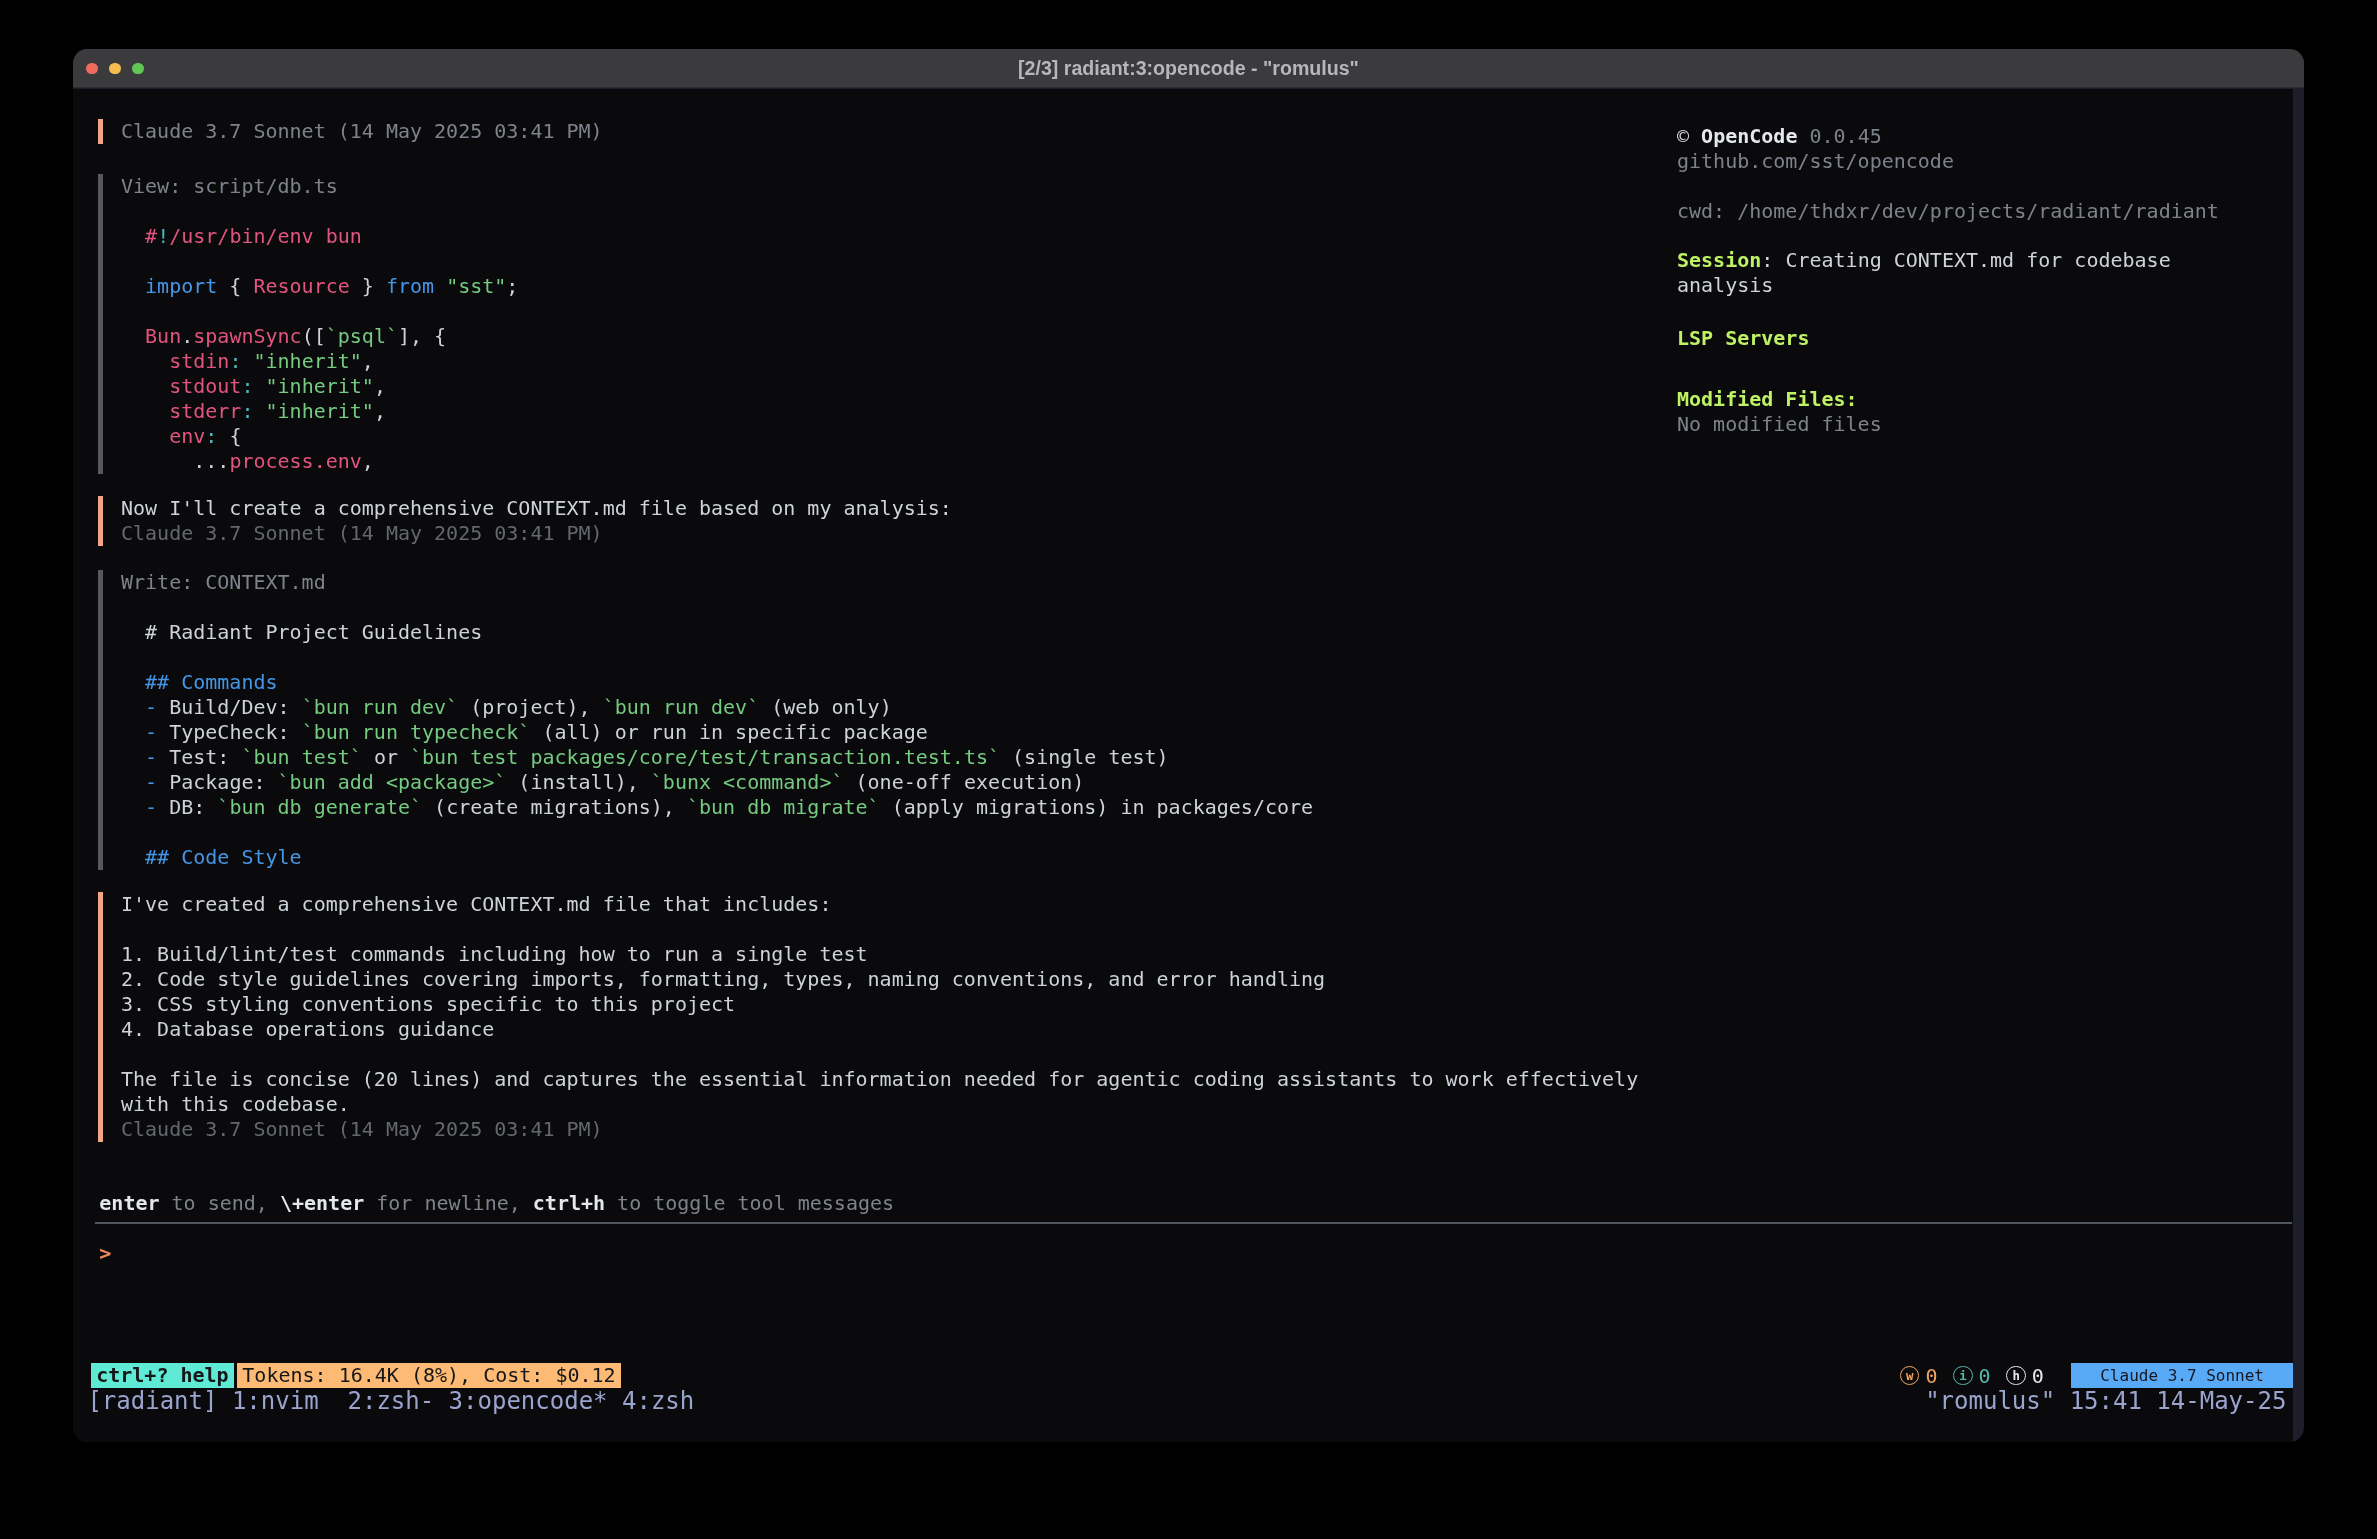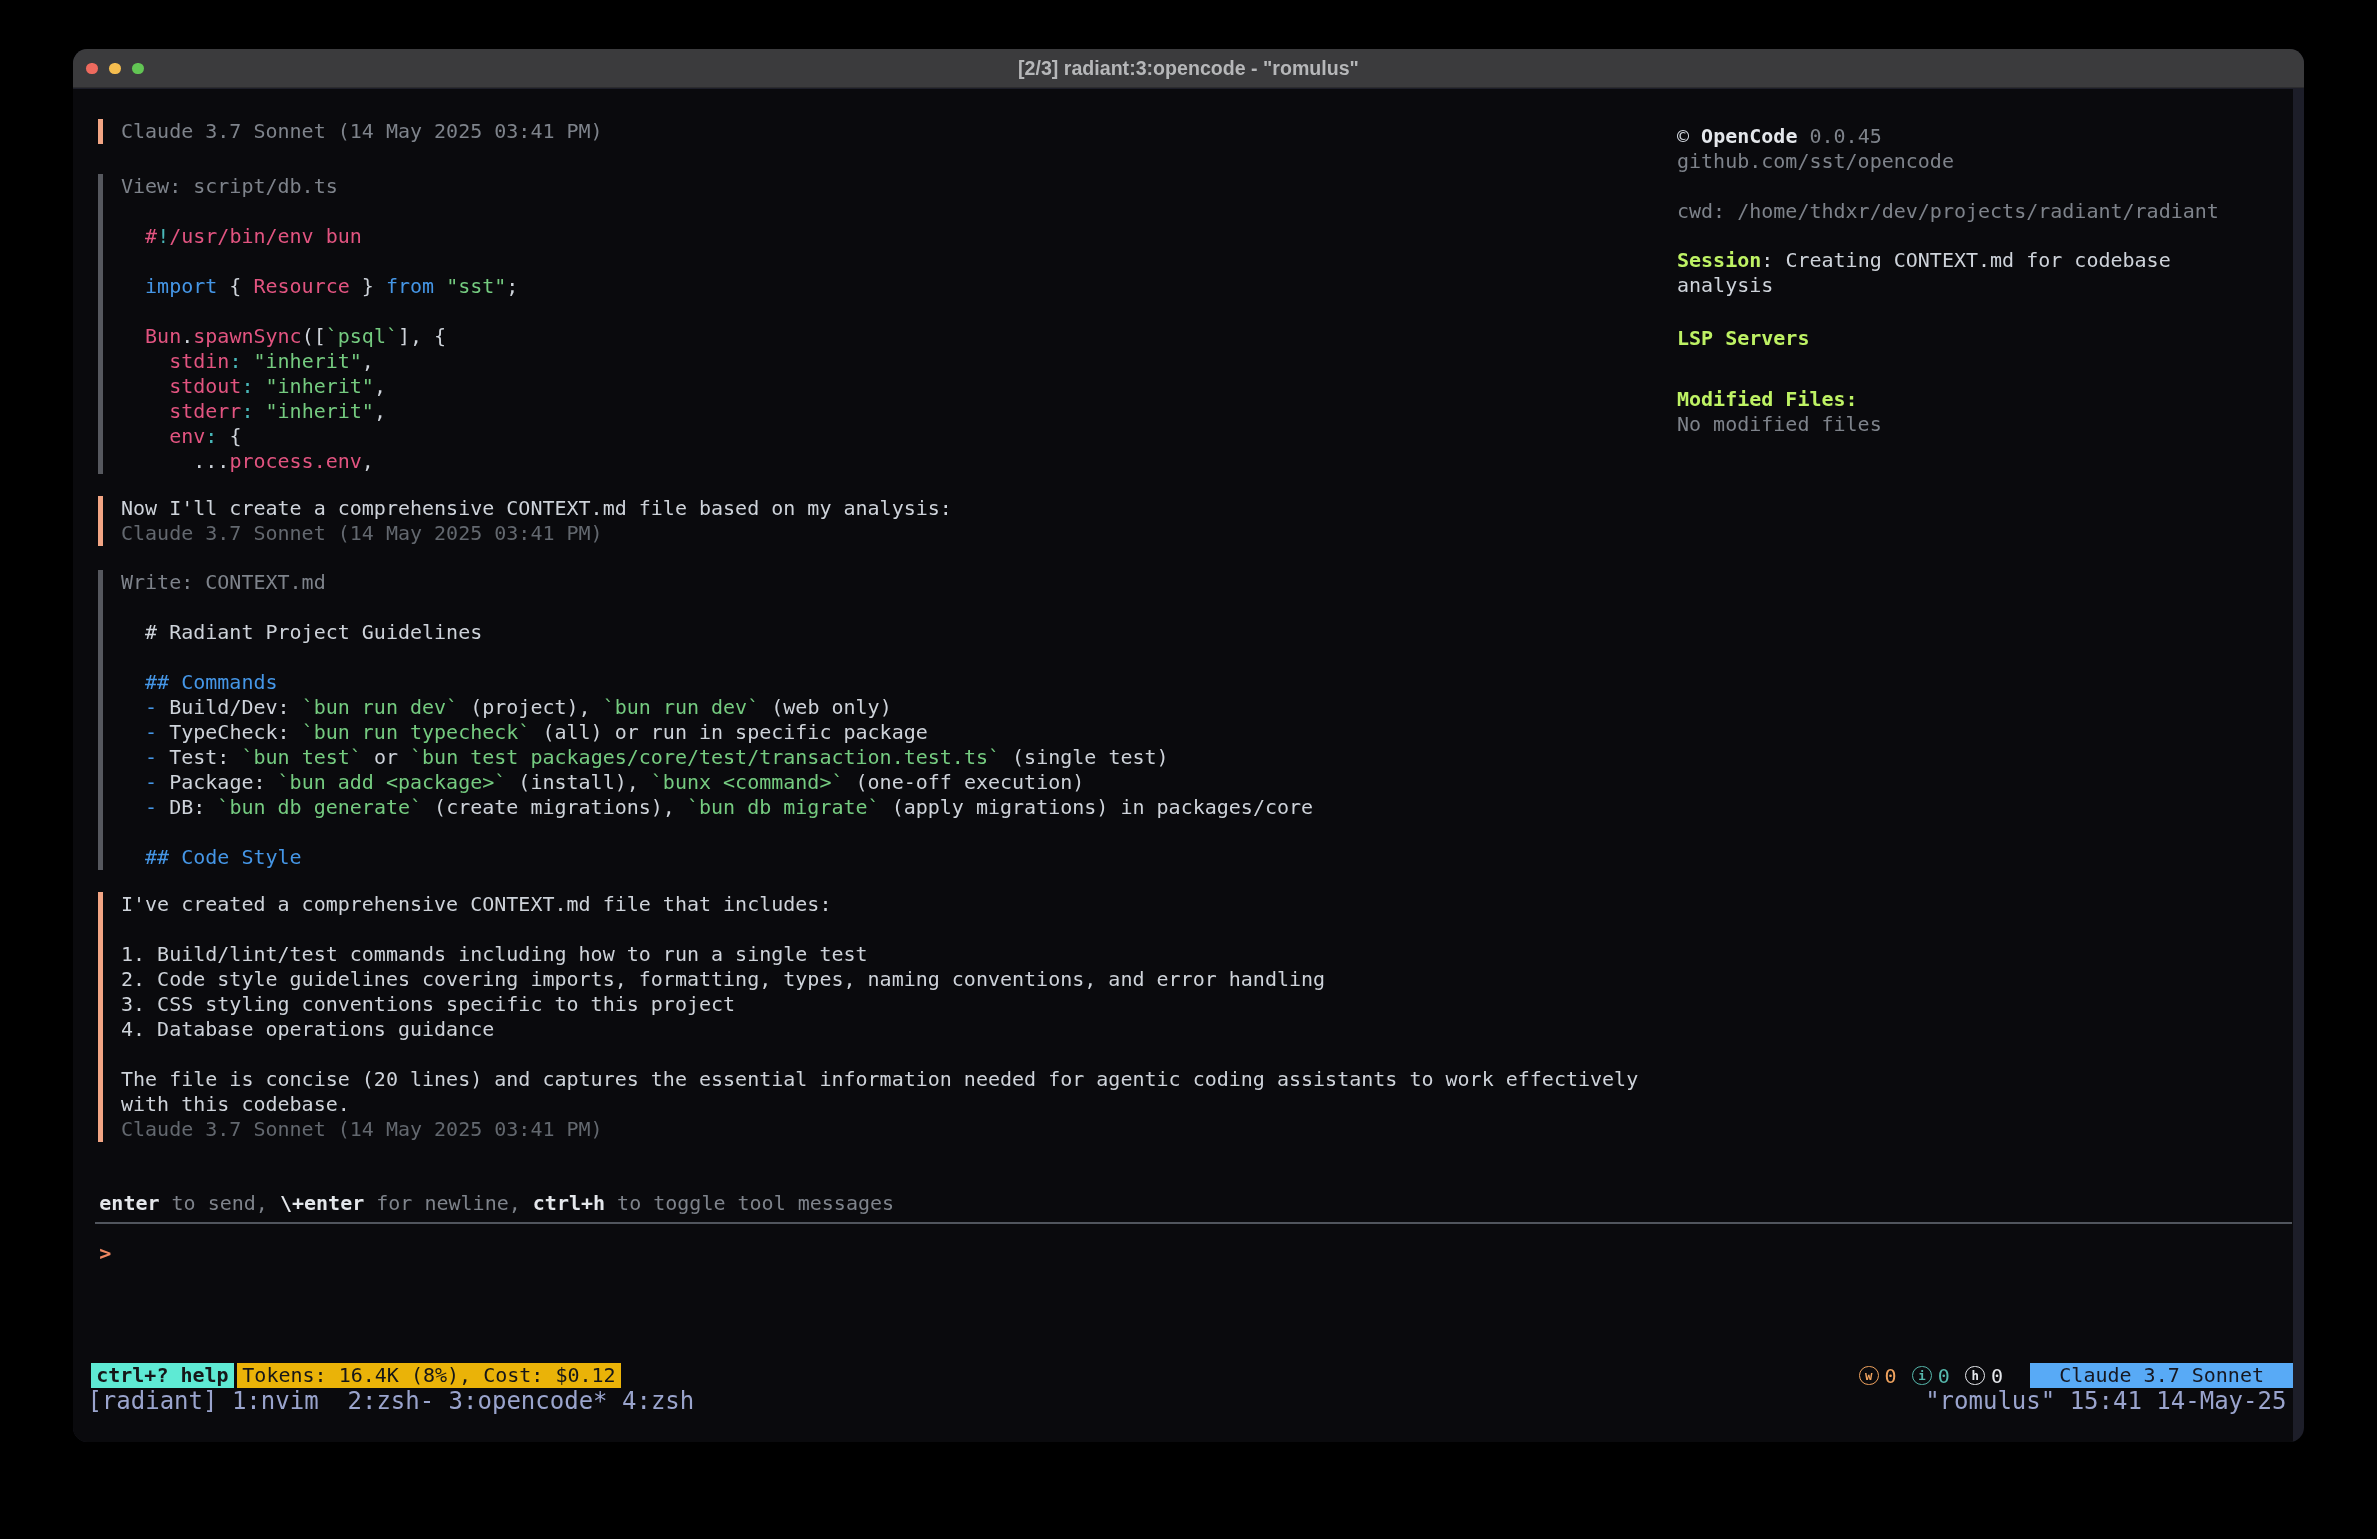--- a/index.html
+++ b/index.html
@@ -43,32 +43,32 @@
   .hint    { position:absolute; left:1.3px; height:25px; line-height:25px; white-space:pre; }
   .divider { position:absolute; left:-2.6px; width:2197px; height:2px; background:#51555d; }
   .prompt  { position:absolute; left:1.3px; height:25px; line-height:25px; }
   .prompt-caret { color:#ee8660; font-weight:bold; }
 
   
   .statusrow { position:absolute; left:0; top:1274px; width:100%; height:25px; }
   .sr-left { position:absolute; left:18px; top:0; height:25px; display:flex; }
   .cell { display:inline-block; height:25px; line-height:25px; padding:0 5.2px; color:#151618; }
   .cell.help   { background:#5eead4; font-weight:bold; margin-right:3.3px; }
-  .cell.tokens { background:#eab308; }
+  .cell.tokens { background:#fdba74; }
   .sr-right { position:absolute; right:0; top:0; height:25px; display:flex; align-items:center; }
   .counter { display:flex; align-items:center; margin-right:15.7px; }
   .circ { display:inline-flex; width:19.6px; height:19.6px; border:1.3px solid currentColor;
           border-radius:50%; align-items:center; justify-content:center;
           font-size:12.4px; font-weight:bold; margin-right:5.9px; }
   .cnt { font-size:20px; }
   .c-orange { color:#f0a35f; }
   .c-teal   { color:#56b8ac; }
   .c-white  { color:#e6e8ec; }
   .badge { height:25px; line-height:25px; padding:0 29px; margin-left:11.7px;
-           background:#58aaf6; color:#161720; font-size:20px; }
+           background:#58aaf6; color:#161720; font-size:16px; }
 
   
   .sidebar { position:absolute; left:1604px; top:0; width:616px; }
   .sb-group { position:absolute; left:0; }
 
   
   .tmuxbar { position:absolute; left:0; top:1339px; width:100%; height:26px;
              display:flex; justify-content:space-between; padding:0 17.6px 0 14.4px;
              color:#9aa4cd; font-size:24px; line-height:26px; white-space:pre; }
 </style>

